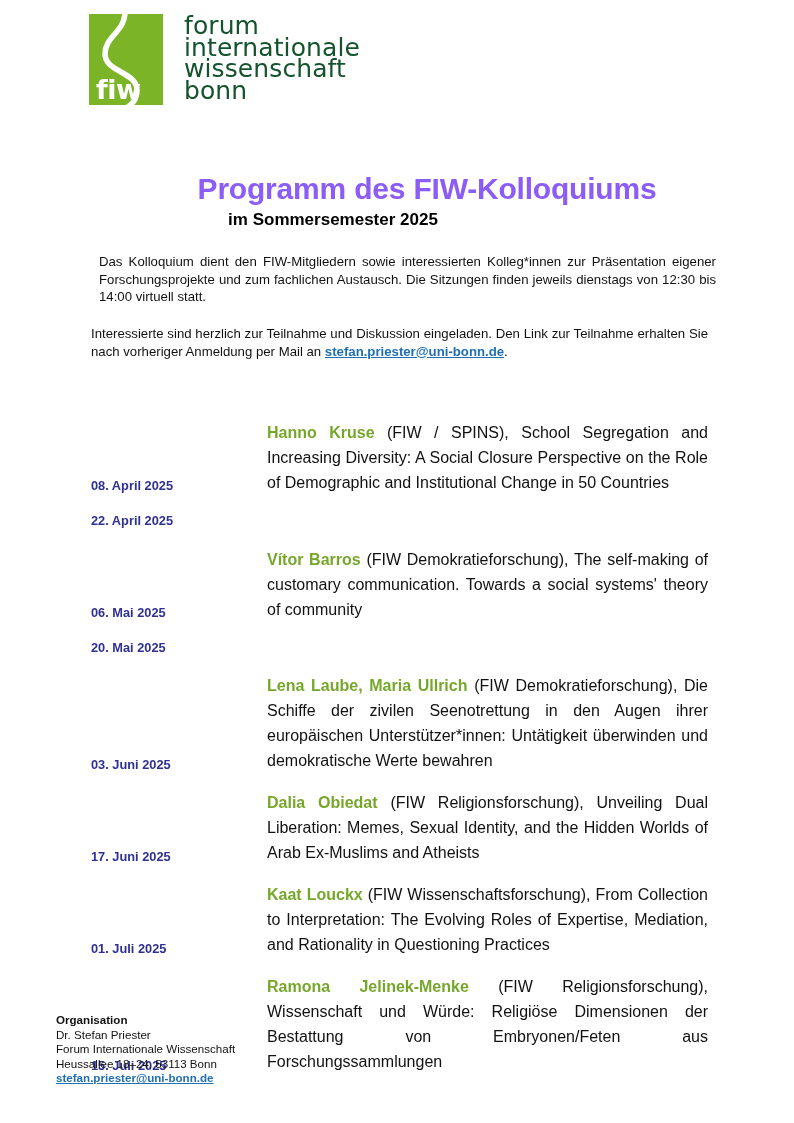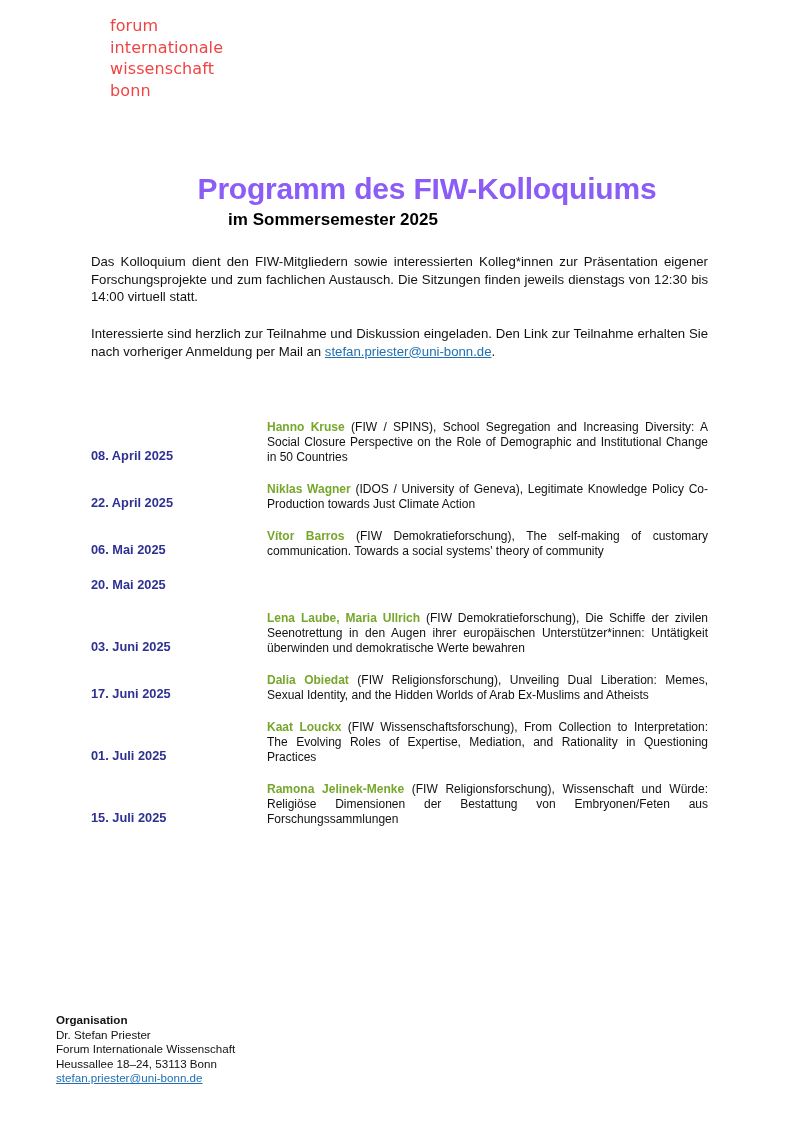--- a/index.html
+++ b/index.html
@@ -57,22 +57,22 @@
     font-weight: bold;
     letter-spacing: 0.4px;
     white-space: nowrap;
     transform-origin: right top;
     transform: rotate(90deg) translate(0, -13px);
     font-family: "DejaVu Sans", sans-serif;
   }
   .logo-words {
     margin-left: 21px;
     margin-top: 1px;
-    color: #ef4444;
-    font-size: 16px;
+    color: #14532d;
+    font-size: 25px;
     line-height: 21.5px;
     font-family: "DejaVu Sans", sans-serif;
     letter-spacing: 0.1px;
   }
   .logo-words div { white-space: nowrap; }
 
   
   .title {
     position: absolute;
     left: 0;
@@ -99,26 +99,27 @@
   
   .intro {
     position: absolute;
     left: 91px;
     width: 617px;
     font-size: 13.2px;
     line-height: 17.6px;
     text-align: justify;
     color: #111111;
   }
-  .intro.p1 { top: 253px; }
+  .intro.p1 { top: 253px; margin-left: 8px; }
   .intro.p2 { top: 325px; }
 
   a.maillink {
     color: #1f6fb2;
     text-decoration: underline;
+    font-weight: bold;
   }
 
   
   .schedule {
     position: absolute;
     left: 91px;
     top: 420px;
     width: 617px;
   }
   .entry {
@@ -130,22 +131,22 @@
     flex: 0 0 176px;
     width: 176px;
     color: #2e3192;
     font-size: 12.8px;
     font-weight: bold;
     line-height: 17.6px;
     padding-top: 0px;
   }
   .entry-body {
     flex: 1 1 auto;
-    font-size: 12px;
-    line-height: 15px;
+    font-size: 16px;
+    line-height: 25px;
     color: #111111;
     text-align: justify;
   }
   .speaker {
     color: #76a72b;
     font-weight: bold;
   }
 
   
   .footer {
@@ -155,20 +156,27 @@
     font-size: 11.6px;
     line-height: 14.6px;
     color: #111111;
   }
   .footer .org-label { font-weight: bold; }
 </style>
 </head>
 <body>
 
 <div class="logo-block">
+  <div class="logo-mark">
+    <svg width="74" height="91" viewBox="0 0 74 91">
+      <path d="M 36 -2 C 36 18, 16 22, 16 40 C 16 58, 48 58, 48 76 C 48 88, 40 92, 36 95" stroke="#ffffff" stroke-width="5.5" fill="none" stroke-linecap="round"></path>
+    </svg>
+    <div class="logo-fiw">fiw</div>
+    <div class="logo-coords">N50° 43' E7° 7'</div>
+  </div>
   <div class="logo-words">
     <div>forum</div>
     <div>internationale</div>
     <div>wissenschaft</div>
     <div>bonn</div>
   </div>
 </div>
 
 <div class="title">Programm des FIW-Kolloquiums</div>
 <div class="subtitle">im Sommersemester 2025</div>
@@ -178,21 +186,20 @@
 
 <div class="schedule">
 
   <div class="entry">
     <div class="entry-date">08. April 2025</div>
     <div class="entry-body"><span class="speaker">Hanno Kruse</span><span> (FIW / SPINS), School Segregation and Increasing Diversity: A Social Closure Perspective on the Role of Demographic and Institutional Change in 50 Countries</span></div>
   </div>
 
   <div class="entry">
     <div class="entry-date">22. April 2025</div>
-    <div class="entry-body"><span class="speaker">Niklas Wagner</span><span> (IDOS / University of Geneva), Legitimate Knowledge Policy Co-Production towards Just Climate Action</span></div>
   </div>
 
   <div class="entry">
     <div class="entry-date">06. Mai 2025</div>
     <div class="entry-body"><span class="speaker">Vítor Barros</span><span> (FIW Demokratieforschung), The self-making of customary communication. Towards a social systems' theory of community</span></div>
   </div>
 
   <div class="entry">
     <div class="entry-date">20. Mai 2025</div>
   </div>

